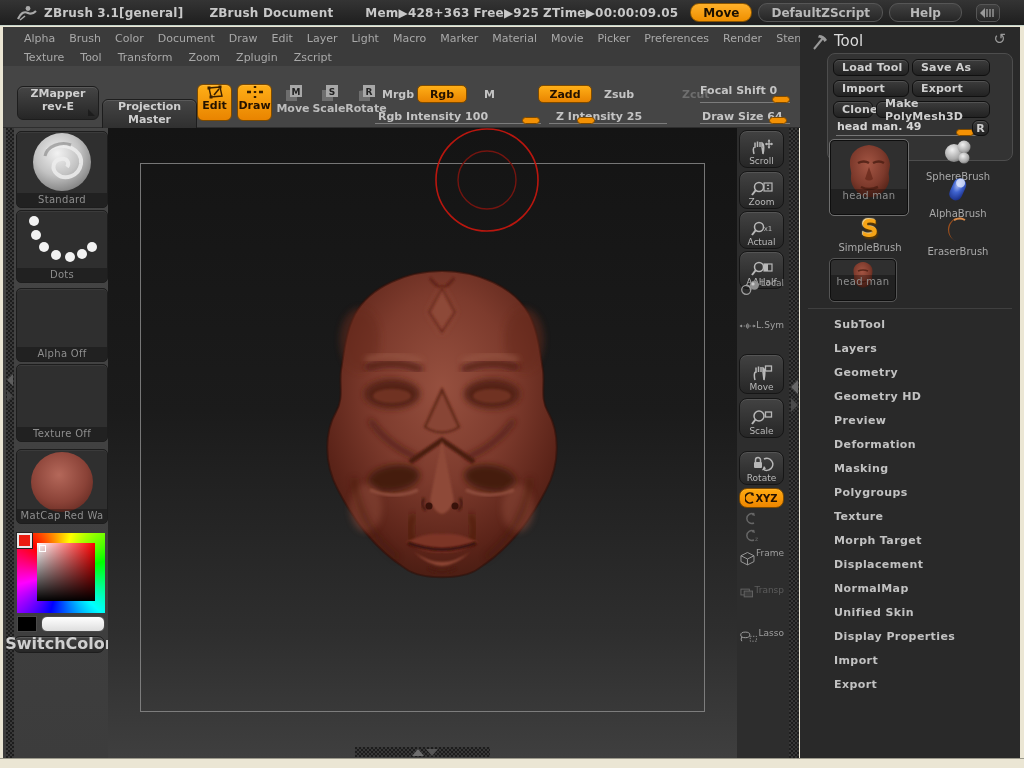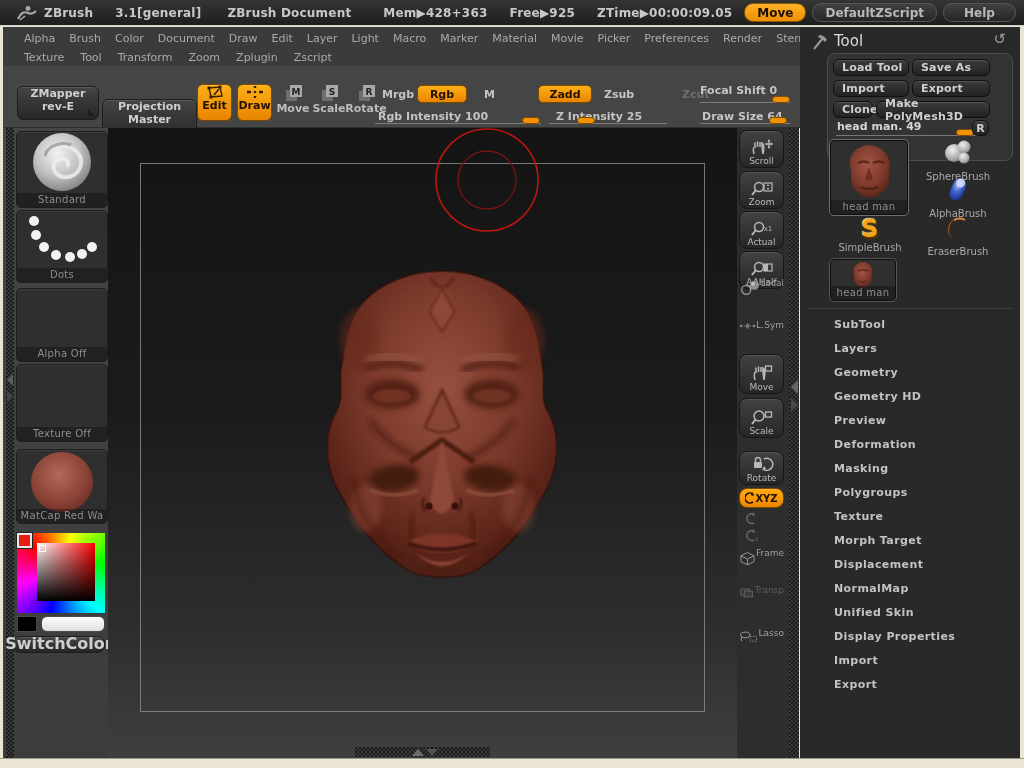--- a/index.html
+++ b/index.html
@@ -5,21 +5,21 @@
   * { margin:0; padding:0; box-sizing:border-box; }
   html,body { width:1024px; height:768px; overflow:hidden; background:#000; }
   body { font-family:"DejaVu Sans", sans-serif; }
   #root { position:relative; width:1024px; height:768px; background:#ebe6d4; }
   .abs { position:absolute; }
 
   
   #titlebar { left:0; top:0; width:1024px; height:26px;
     background:linear-gradient(#343434,#1e1e1e); border-bottom:1px solid #c3d2c8;
     display:flex; align-items:center; color:#c8c8c8; font-size:12px; font-weight:bold; }
-  .tb-txt { margin-left:22px; white-space:nowrap; letter-spacing:.2px; }
+  .tb-txt { margin-left:4px; white-space:nowrap; letter-spacing:.2px; }
   .tb-btn { height:19px; padding:0 12px; margin-left:6px; border-radius:9px;
     border:1px solid #565656; background:linear-gradient(#414141,#262626);
     color:#b9b9b9; font-size:12px; font-weight:bold; display:flex; align-items:center; }
   .tb-btn.orange { background:linear-gradient(#ffb12a,#ef8f00); border-color:#8a5500; color:#1d1000; }
   .tb-ico { width:24px; height:18px; margin-left:5px; border-radius:5px;
     border:1px solid #565656; background:linear-gradient(#3f3f3f,#242424);
     display:flex; align-items:center; justify-content:center; }
 
   
   #menus { left:3px; top:27px; width:797px; height:39px; background:#3b3b3b; color:#a9a9a9; font-size:11px; }
@@ -80,21 +80,21 @@
 
   
   .tp-btn { position:absolute; height:17px; border-radius:6px; border:1px solid #101010;
     background:linear-gradient(#3c3c3c,#222); color:#cfcfcf; font-size:11px; font-weight:bold;
     display:flex; align-items:center; padding-left:8px; box-shadow:inset 0 1px 0 rgba(255,255,255,.12); letter-spacing:.2px; }
   #tp-group { position:absolute; left:27px; top:26px; width:186px; height:108px; background:#333;
     border:1px solid #4d4d4d; border-radius:8px; }
   .tp-section { position:absolute; left:34px; color:#c2c2c2; font-size:11px; font-weight:bold; letter-spacing:.4px; white-space:nowrap; }
   .thumb-label { position:absolute; color:#a9a9a9; font-size:10px; text-align:center; white-space:nowrap; }
   .tile2 { position:absolute; background:#2f2f2f; border:1px solid #0e0e0e; outline:1px solid #6f6f6f; border-radius:4px; overflow:hidden; }
-  .tile2 .tile-label { height:14px; line-height:13px; }
+  .tile2 .tile-label { height:25px; line-height:13px; }
 
   
   .cream { background:#ebe6d4; }
   #frame-left { left:0; top:27px; width:3px; height:731px; }
   #frame-right { left:1020px; top:27px; width:4px; height:731px; }
   #frame-bottom { left:0; top:758px; width:1024px; height:10px; border-top:1px solid #9c9a8c; }
 </style>
 </head>
 <body>
 

